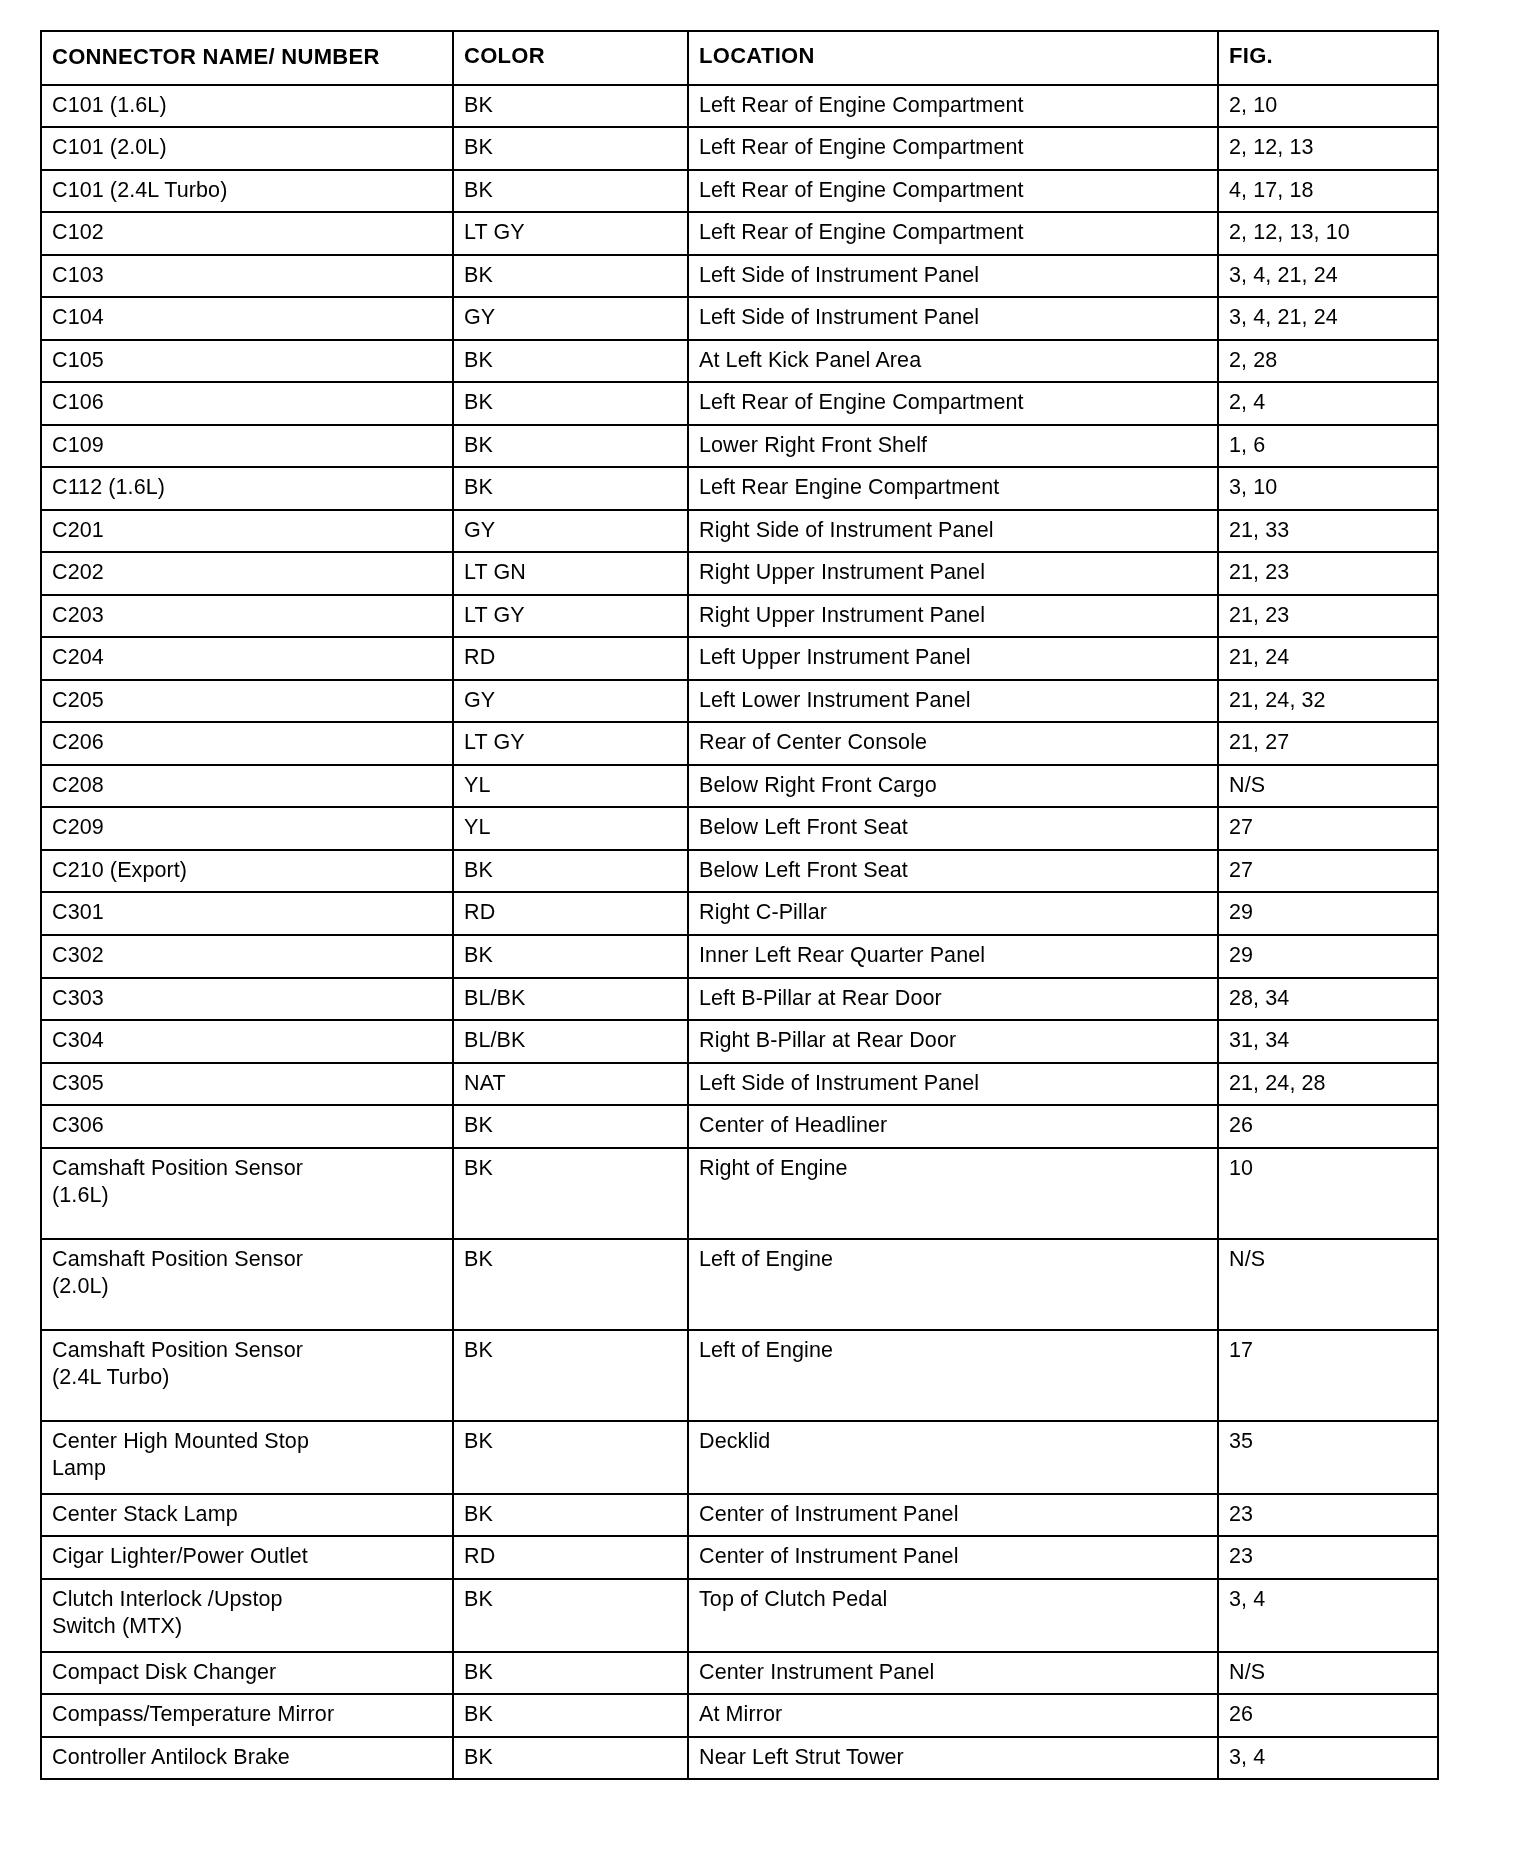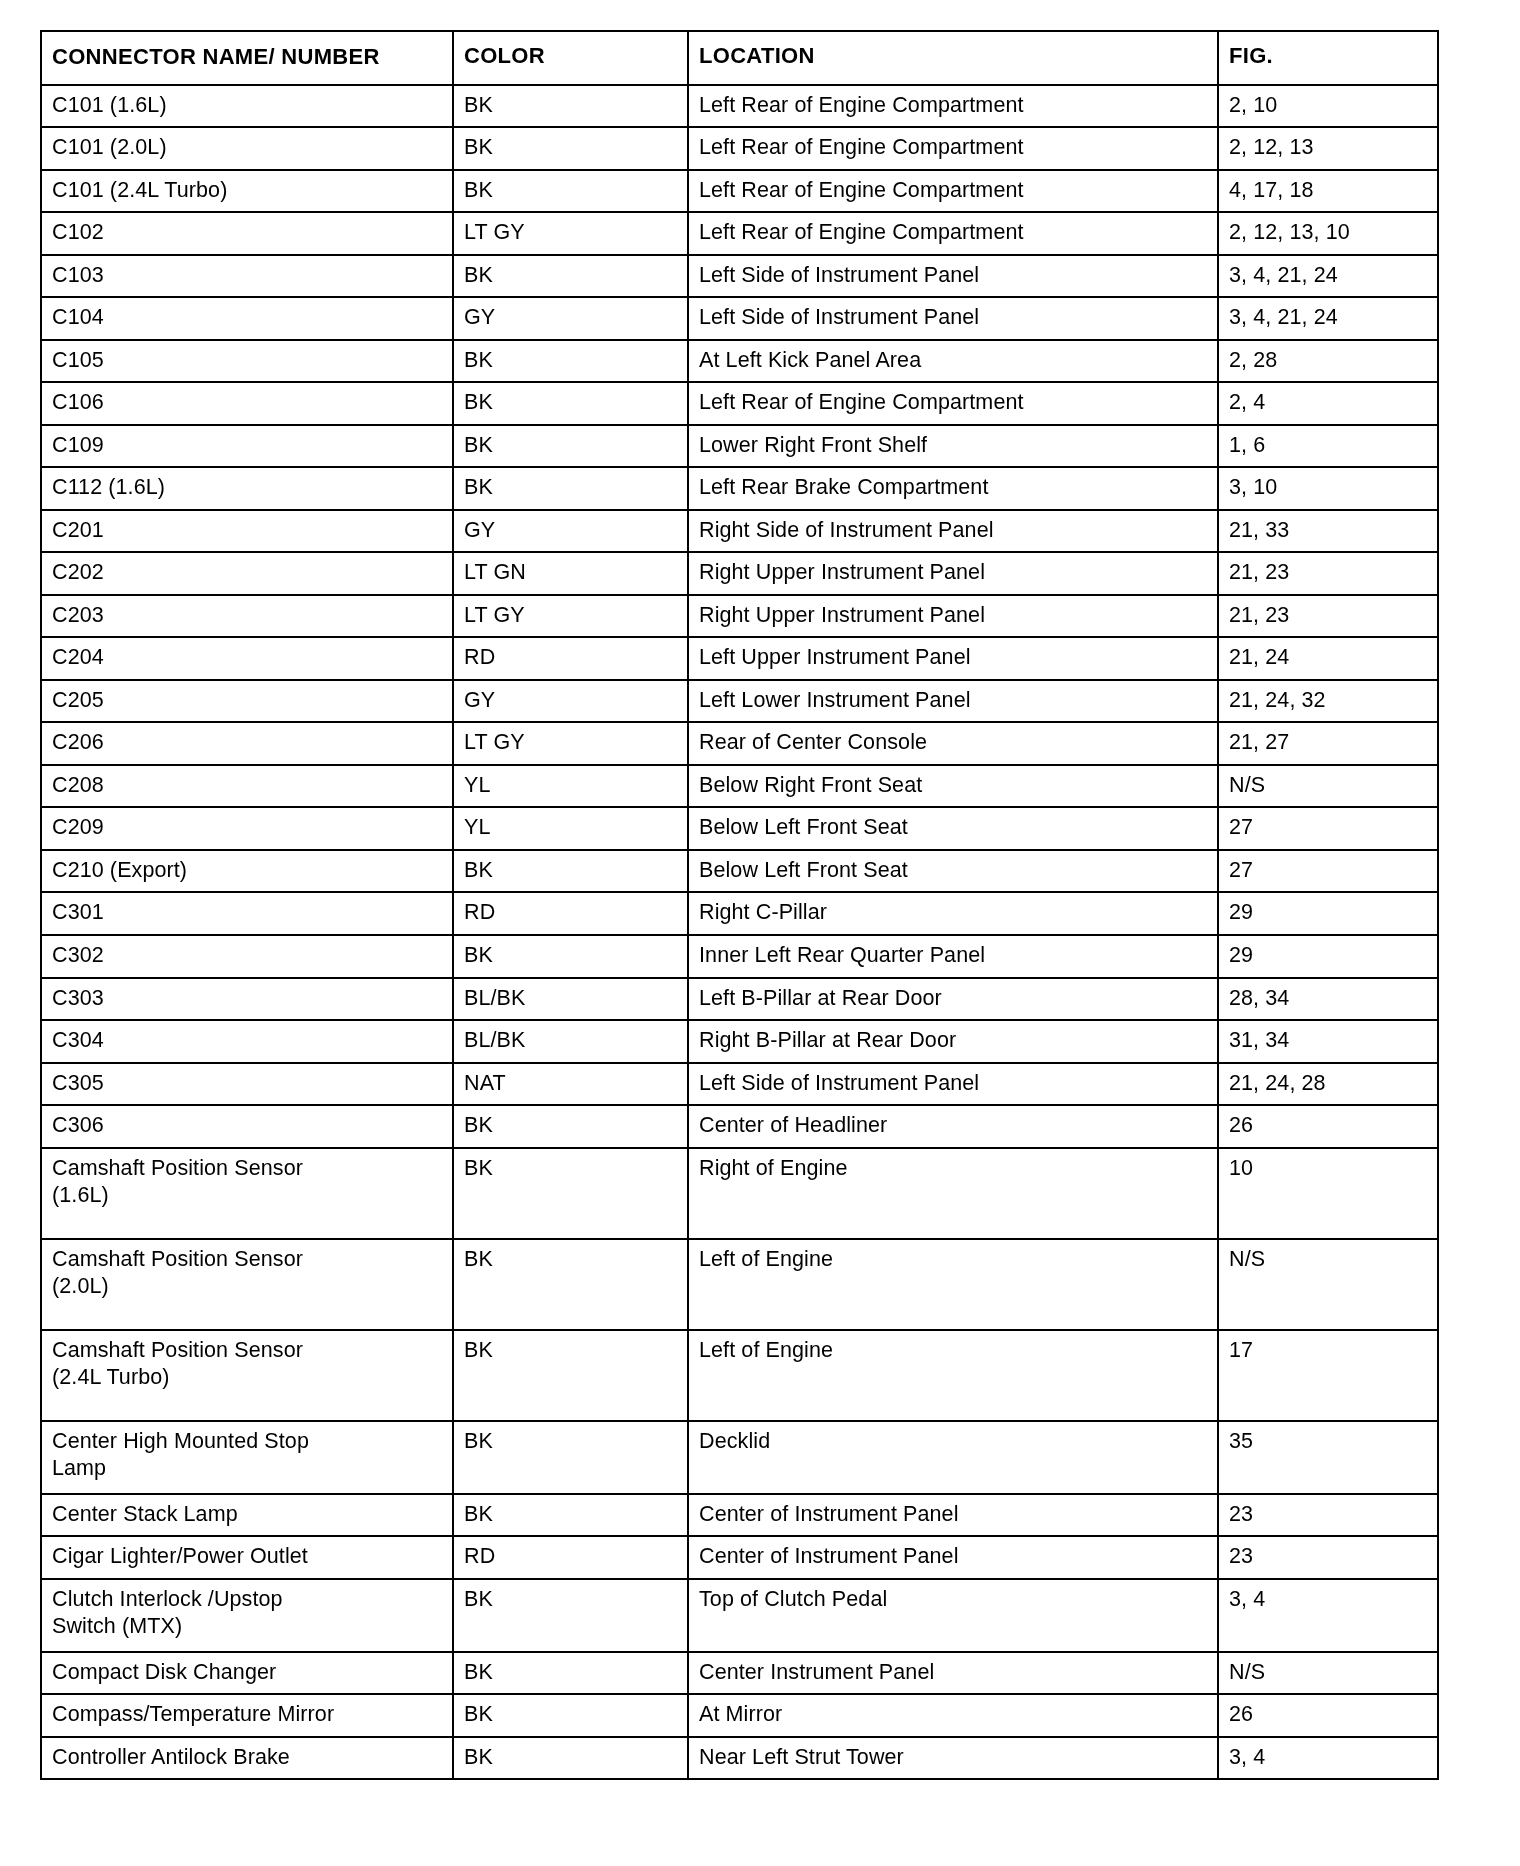--- a/index.html
+++ b/index.html
@@ -136,21 +136,21 @@
         </tr>
         <tr>
           <td class="cell-name">C109</td>
           <td>BK</td>
           <td>Lower Right Front Shelf</td>
           <td>1, 6</td>
         </tr>
         <tr>
           <td class="cell-name">C112 (1.6L)</td>
           <td>BK</td>
-          <td>Left Rear Brake Compartment</td>
+          <td>Left Rear Engine Compartment</td>
           <td>3, 10</td>
         </tr>
         <tr>
           <td class="cell-name">C201</td>
           <td>GY</td>
           <td>Right Side of Instrument Panel</td>
           <td>21, 33</td>
         </tr>
         <tr>
           <td class="cell-name">C202</td>
@@ -178,21 +178,21 @@
         </tr>
         <tr>
           <td class="cell-name">C206</td>
           <td>LT GY</td>
           <td>Rear of Center Console</td>
           <td>21, 27</td>
         </tr>
         <tr>
           <td class="cell-name">C208</td>
           <td>YL</td>
-          <td>Below Right Front Seat</td>
+          <td>Below Right Front Cargo</td>
           <td>N/S</td>
         </tr>
         <tr>
           <td class="cell-name">C209</td>
           <td>YL</td>
           <td>Below Left Front Seat</td>
           <td>27</td>
         </tr>
         <tr>
           <td class="cell-name">C210 (Export)</td>

